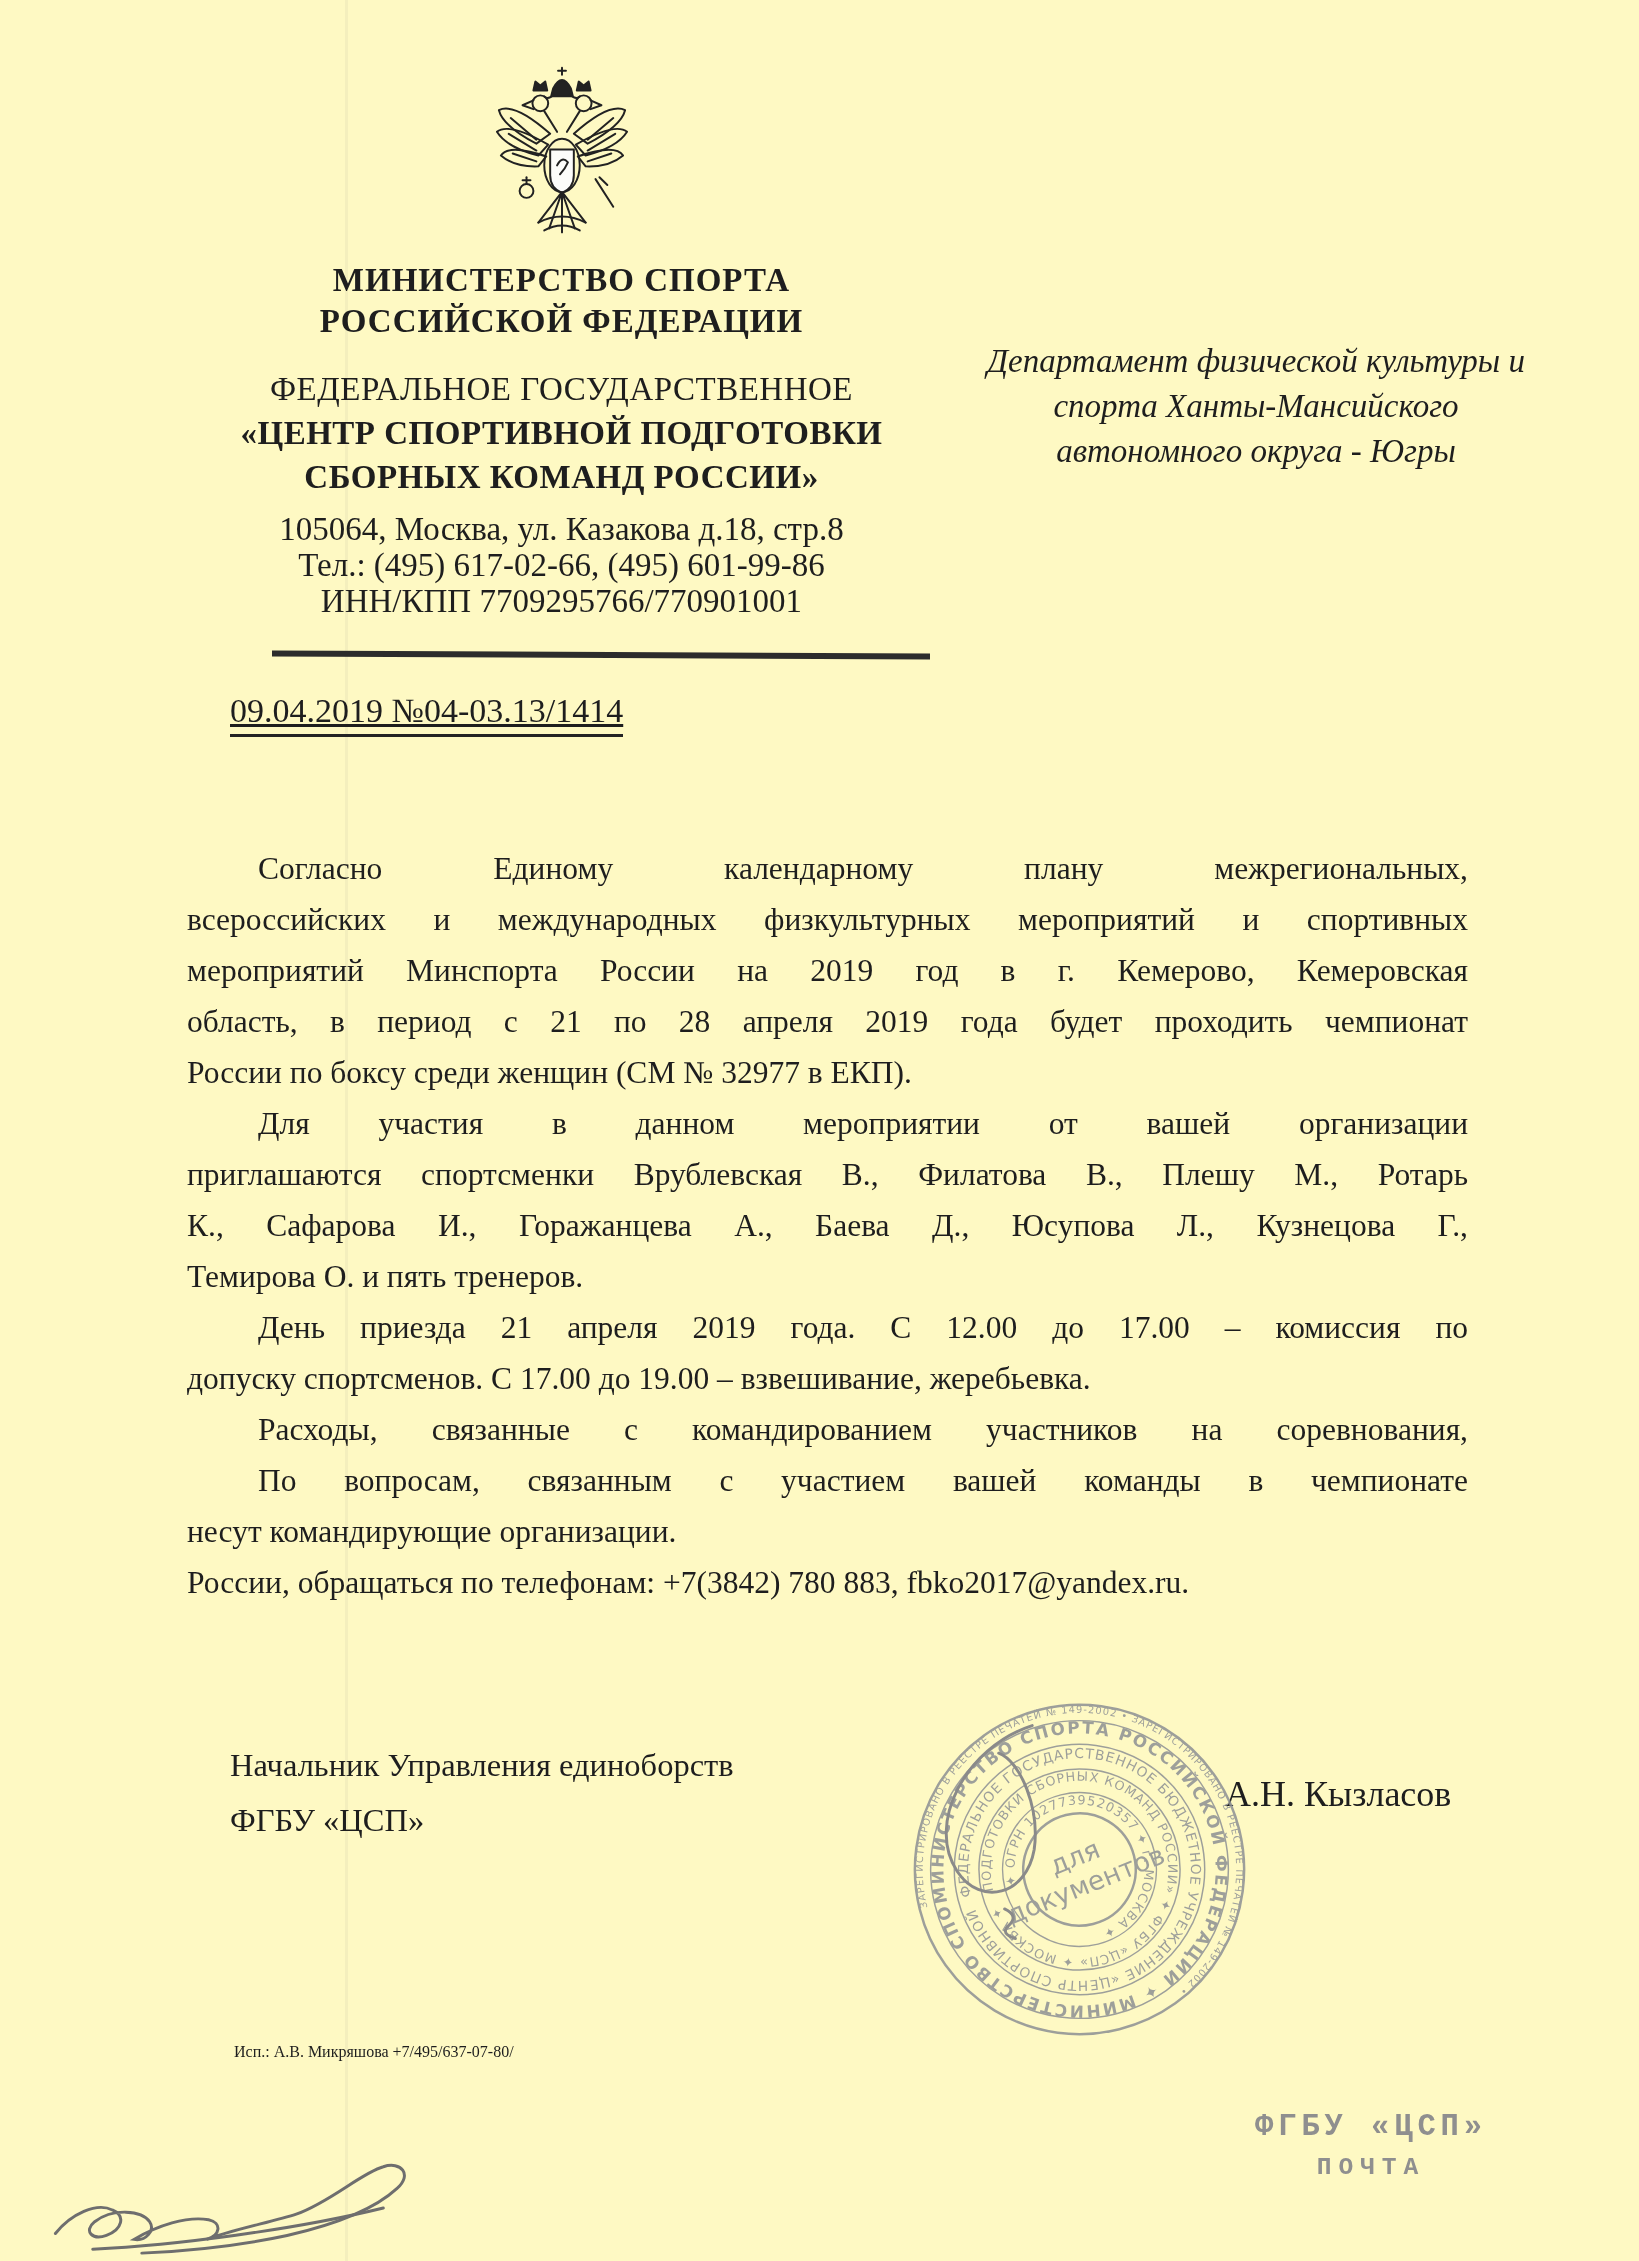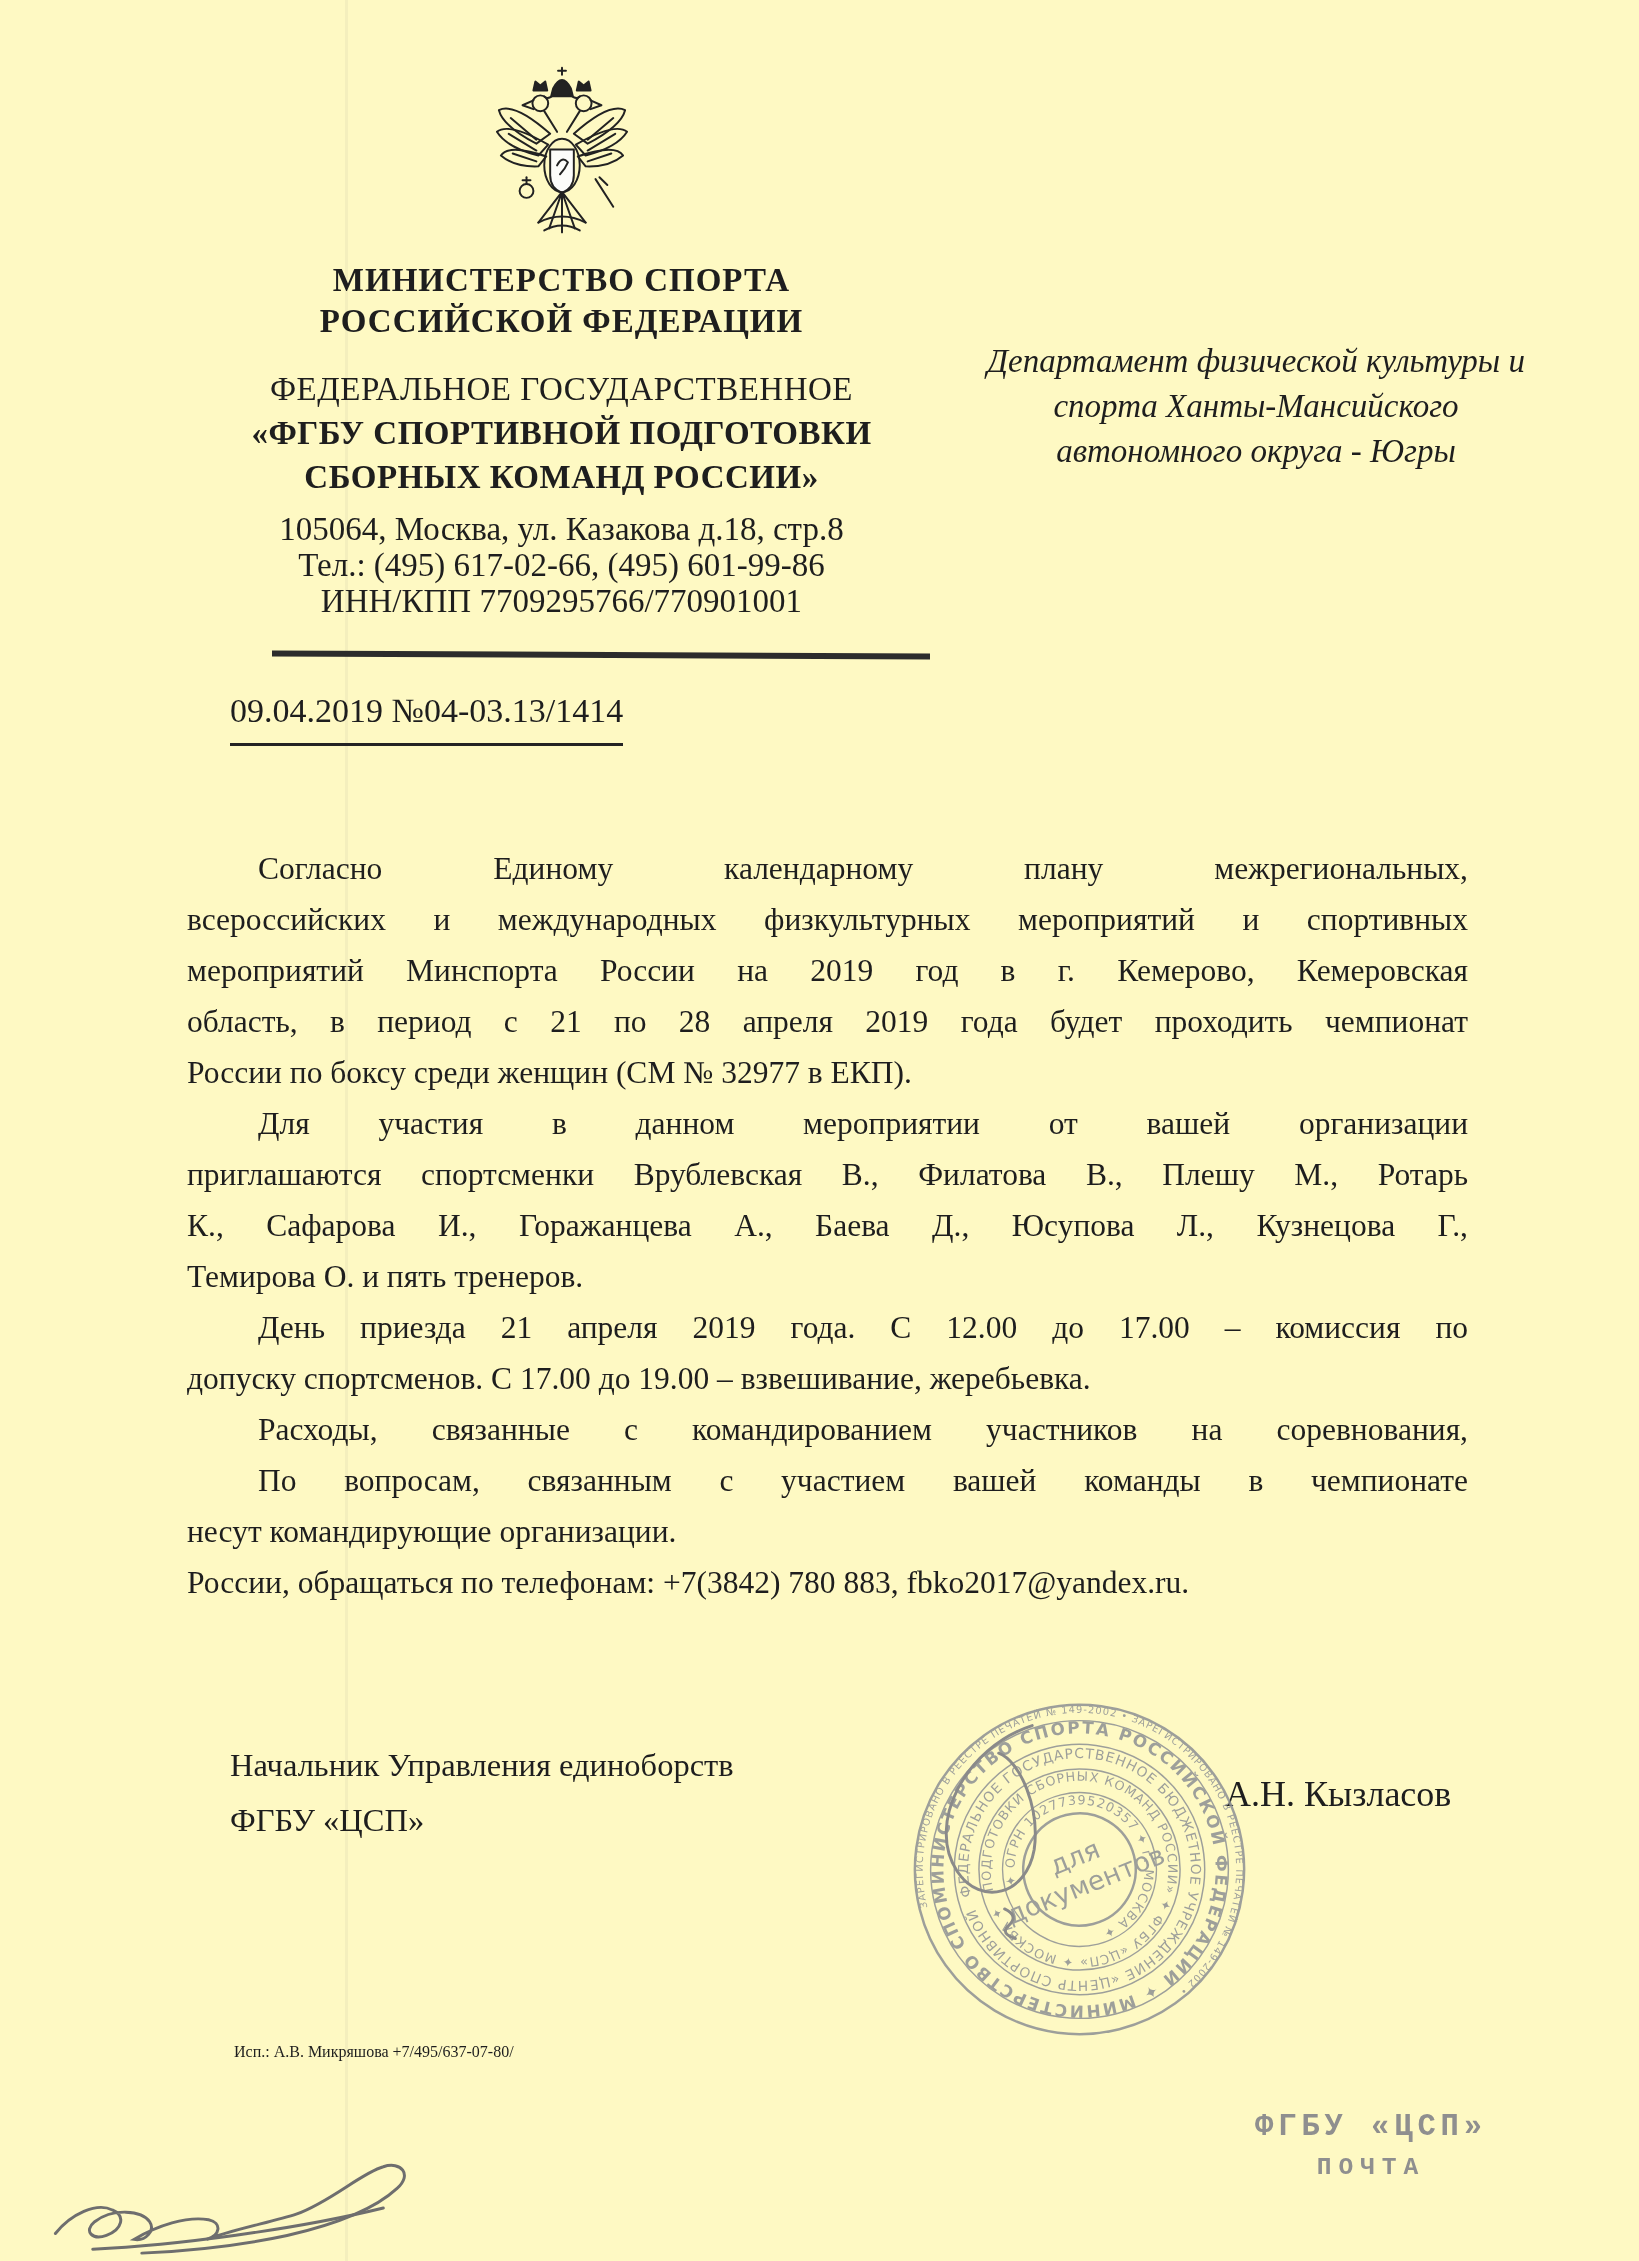--- a/index.html
+++ b/index.html
@@ -32,21 +32,21 @@
     text-align:center;font-size:33px;line-height:45px;font-style:italic;
   }
   
   .rule{
     position:absolute;left:272px;top:652px;width:658px;height:5.9px;
     background:#2c2c2c;transform:rotate(0.25deg);
   }
   .refline{
     position:absolute;left:230px;top:690px;
     font-size:34px;line-height:41px;
-    border-bottom:3px solid #242424;padding-bottom:12px;
+    border-bottom:3px solid #242424;padding-bottom:3px;text-decoration:underline;
   }
   
   .body-text{position:absolute;left:187px;top:843px;width:1281px;}
   .line{
     height:51px;line-height:51px;font-size:31.5px;
     text-align:justify;text-align-last:justify;
     white-space:nowrap;
   }
   .line.end{text-align-last:left;}
   .line.ind{text-indent:71px;}
@@ -125,21 +125,21 @@
       <line x1="108" y1="112" x2="116" y2="120"></line>
     </svg>
 
     <div class="ministry">
       <div>МИНИСТЕРСТВО СПОРТА</div>
       <div>РОССИЙСКОЙ ФЕДЕРАЦИИ</div>
     </div>
 
     <div class="org">
       <div>ФЕДЕРАЛЬНОЕ ГОСУДАРСТВЕННОЕ</div>
-      <div class="b">«ФГБУ СПОРТИВНОЙ ПОДГОТОВКИ</div>
+      <div class="b">«ЦЕНТР СПОРТИВНОЙ ПОДГОТОВКИ</div>
       <div class="b">СБОРНЫХ КОМАНД РОССИИ»</div>
     </div>
 
     <div class="addr">
       <div>105064, Москва, ул. Казакова д.18, стр.8</div>
       <div>Тел.: (495) 617-02-66, (495) 601-99-86</div>
       <div>ИНН/КПП 7709295766/770901001</div>
     </div>
   </div>
 

